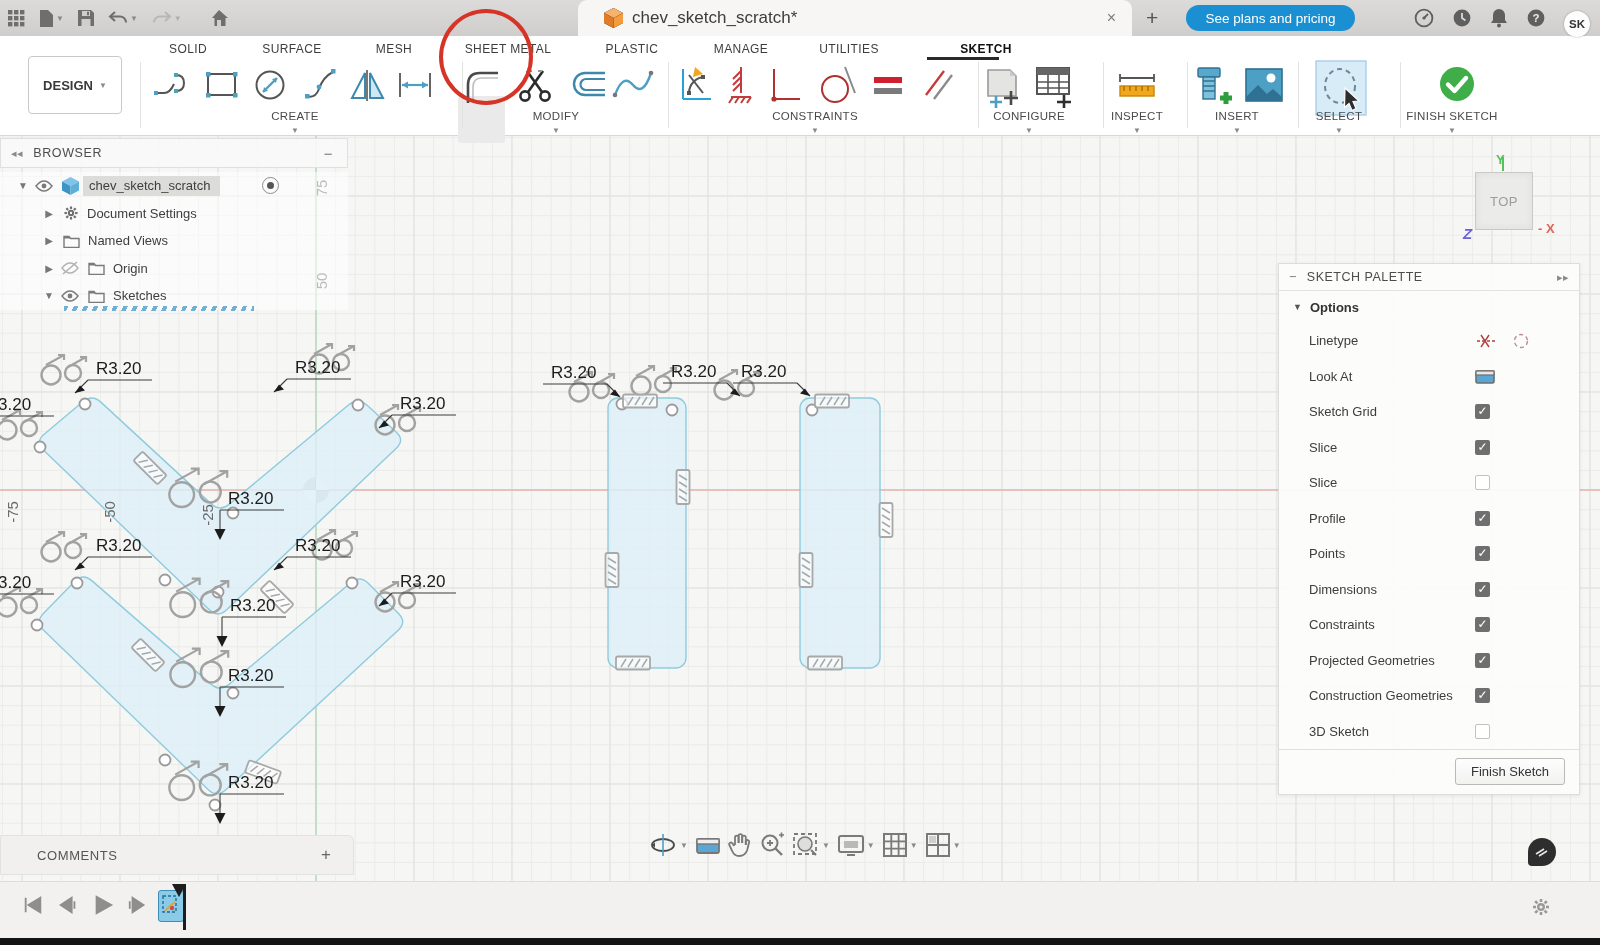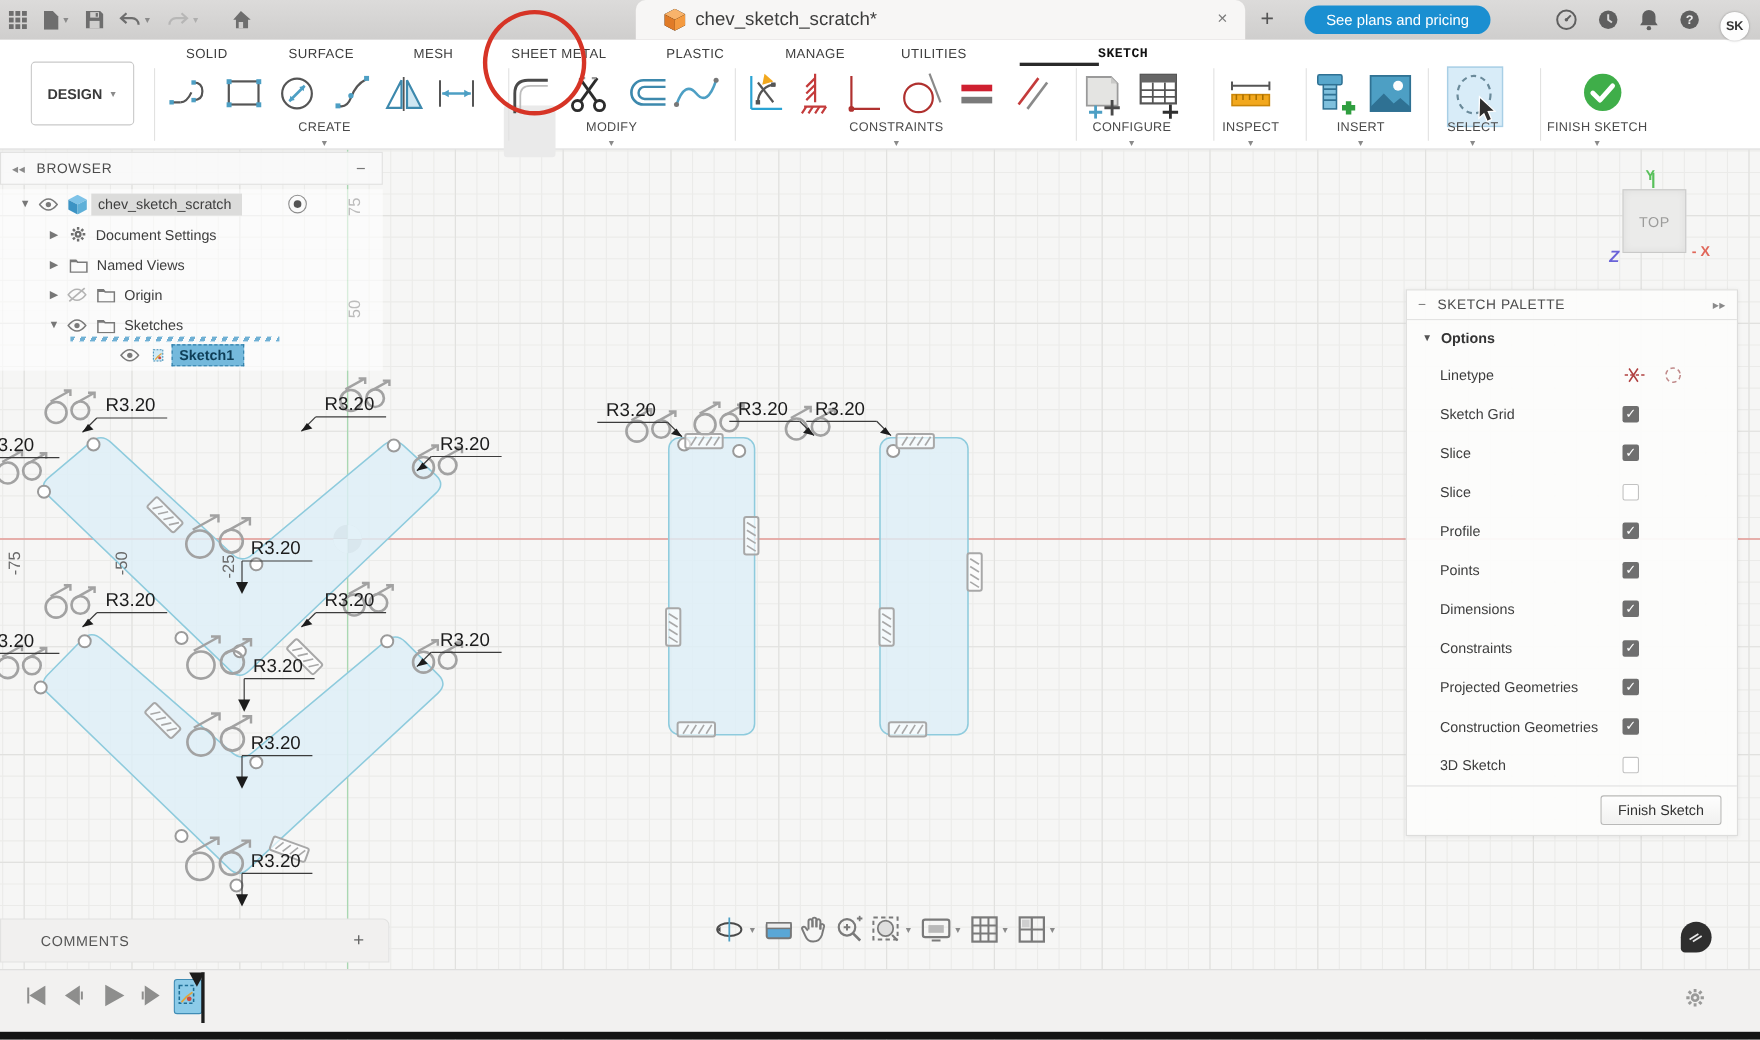--- a/index.html
+++ b/index.html
@@ -634,21 +634,21 @@
 
   <div class="ribbon">
     <div id="tabs">
         <span class="rtab" style="left: 188px;">SOLID</span>
         <span class="rtab" style="left: 292px;">SURFACE</span>
         <span class="rtab" style="left: 394px;">MESH</span>
         <span class="rtab" style="left: 508px;">SHEET METAL</span>
         <span class="rtab" style="left: 632px;">PLASTIC</span>
         <span class="rtab" style="left: 741px;">MANAGE</span>
         <span class="rtab" style="left: 849px;">UTILITIES</span>
-        <span class="rtab active" style="left: 1021px; font-family: Liberation Mono, monospace;">SKETCH</span>
+        <span class="rtab active" style="left: 986px;">SKETCH</span>
         <div class="rtab-underline" style="left: 927px; width: 72px;"></div>
       </div>
     <div class="design-box">
       <span>DESIGN</span>
         <span class="caret">▼</span>
     </div>
     <div class="fillet-tile"></div>
     <div id="tools">
         <div class="tool" style="left: 172px; top: 49px;">
           <svg width="40" height="40" viewBox="0 0 40 40">
@@ -971,38 +971,20 @@
               <circle cx="9" cy="6" r="2.4" fill="#7a7a7a"></circle>
             </svg>
           </span>
           <span style="margin-left:9px">
             <svg width="17" height="14" viewBox="0 0 17 14">
               <path d="M1 2.5 h5 l1.6 2 h8.4 v9 h-15 z" fill="none" stroke="#7a7a7a" stroke-width="1.4"></path>
               <path d="M1 2.5 h5 l1.6 2 h-6.6 z" fill="#7a7a7a"></path>
             </svg>
           </span>
           <span class="lbl">Sketches</span>
-        </div>
-        <div class="brow">
-          <span style="width:92px"></span>
-          <span class="exp"></span>
-          <span style="margin-left:7px">
-            <svg width="18" height="12" viewBox="0 0 18 12">
-              <path d="M1 6 q8 -10 16 0 q-8 10 -16 0 z" fill="none" stroke="#7a7a7a" stroke-width="1.4"></path>
-              <circle cx="9" cy="6" r="2.4" fill="#7a7a7a"></circle>
-            </svg>
-          </span>
-          <span style="margin-left:9px">
-            <svg width="16" height="16" viewBox="0 0 22 28">
-              <rect x="3" y="5" width="15" height="18" fill="#cfeaf7" stroke="#3f8cb5" stroke-width="1.6" stroke-dasharray="3 2"></rect>
-              <circle cx="13" cy="18" r="2.4" fill="#d24b3e"></circle>
-              <path d="M6 21 q5 -7 10 -10" stroke="#e0a43c" stroke-width="1.8" fill="none"></path>
-            </svg>
-          </span>
-          <span class="lbl sel">Sketch1</span>
         </div>
       </div>
   </div>
 
   <div class="palette">
     <div class="pal-hd">
       <span class="ph-min">−</span>
       <span>SKETCH PALETTE</span>
       <span class="ph-pin">▸▸</span>
     </div>
@@ -1016,20 +998,31 @@
           <span class="pal-ctl">
             <span>
               <svg width="22" height="16" viewBox="0 0 22 16">
                 <path d="M2 8 h18" stroke="#b04040" stroke-width="1.4" stroke-dasharray="3 2"></path>
                 <path d="M14 2 L6 14 M6 2 l8 12" stroke="#b04040" stroke-width="1.4"></path>
               </svg>
             </span>
    <span>
               <svg width="20" height="16" viewBox="0 0 20 16">
                 <circle cx="10" cy="8" r="6.5" fill="none" stroke="#c08a8a" stroke-width="1.4" stroke-dasharray="4 3"></circle>
+              </svg>
+            </span>
+          </span>
+        </div>
+        <div class="pal-row">
+          <span>Look At</span>
+          <span class="pal-ctl">
+            <span>
+              <svg width="20" height="16" viewBox="0 0 20 16">
+                <rect x="1" y="3" width="18" height="12" rx="1.5" fill="#5aa7d6" stroke="#6e6e6e" stroke-width="1.6"></rect>
+                <rect x="1" y="3" width="18" height="4" fill="#e8e8e8" stroke="#6e6e6e" stroke-width="1.2"></rect>
               </svg>
             </span>
           </span>
         </div>
         <div class="pal-row">
           <span>Sketch Grid</span>
           <span class="pal-ctl">
             <span class="cb on">✓</span>
           </span>
         </div>

